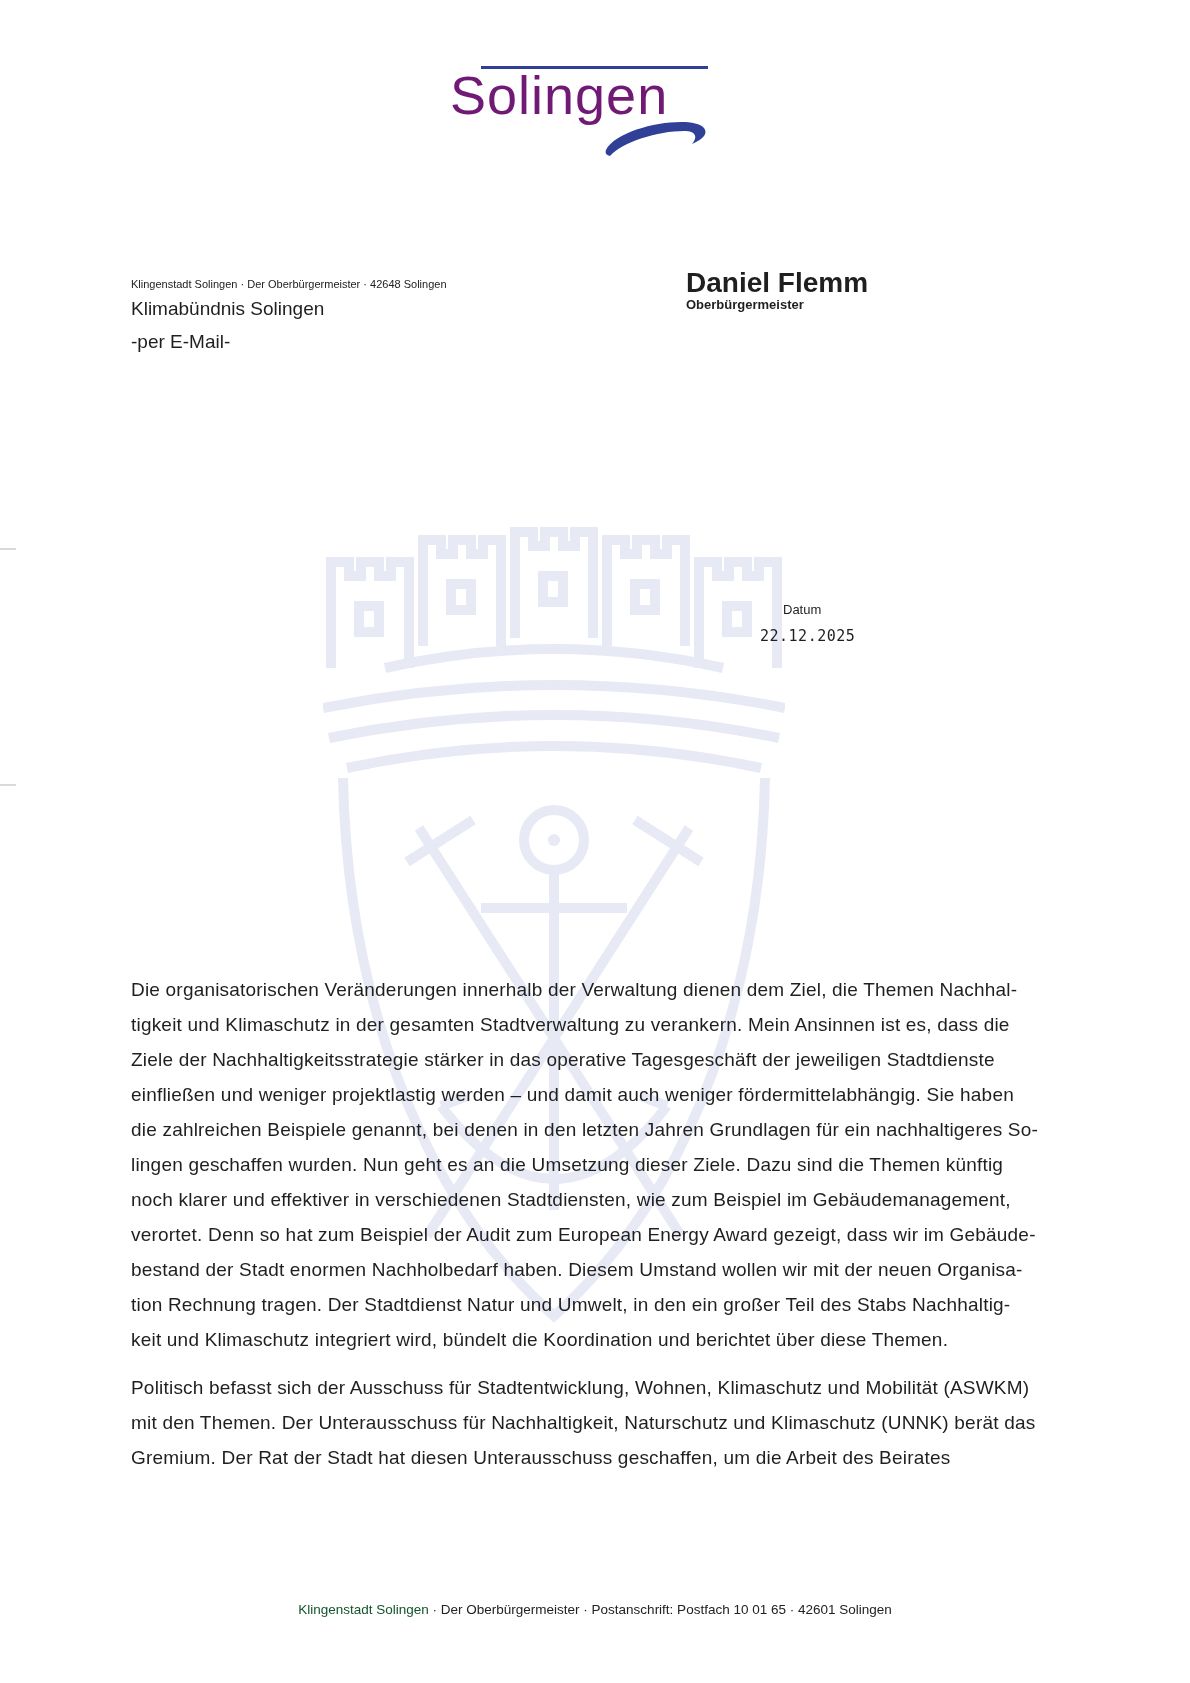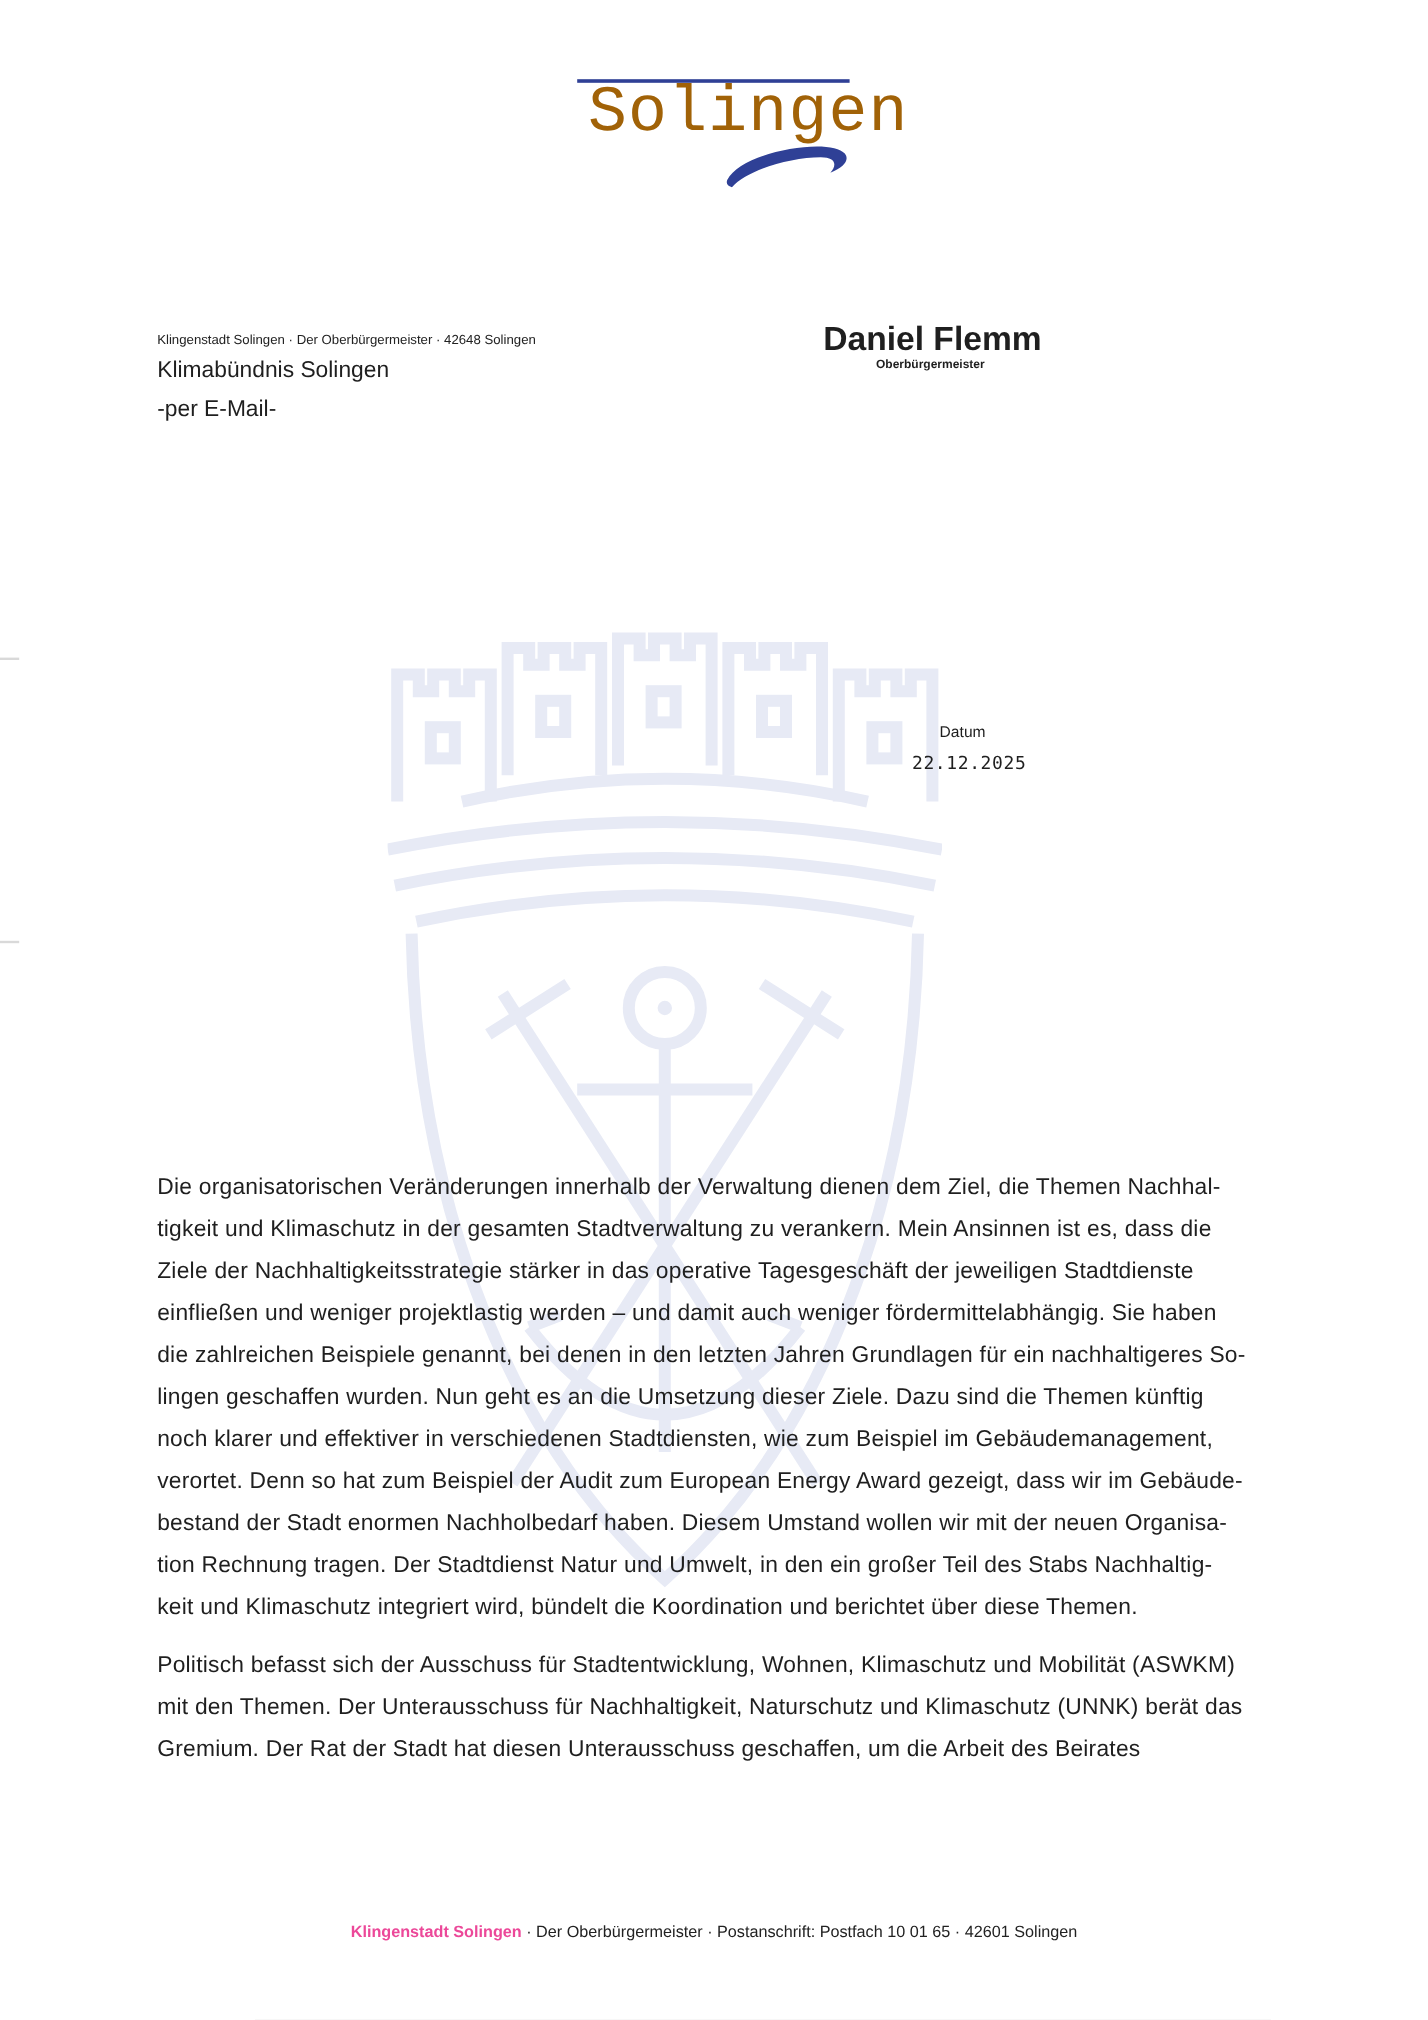--- a/index.html
+++ b/index.html
@@ -13,37 +13,37 @@
     color:#1f1f1f;
   }
   .abs{position:absolute;}
 
   
   .logo-rule{
     left:481px;top:66px;width:227px;height:3px;
     background:#2f4096;
   }
   .logo-text{
-    left:490px;top:66px;width:240px;
-    font-family:Liberation Mono, monospace;
+    left:450px;top:66px;width:240px;
+    font-family:Liberation Sans, sans-serif;
     font-size:54px;line-height:58px;
-    color:#a16207;
+    color:#701a75;
     letter-spacing:1px;
   }
   .logo-swoosh{left:600px;top:112px;}
 
   
   .watermark{left:323px;top:510px;}
 
   
   .sender-line{left:131px;top:277px;font-size:11px;line-height:14px;color:#222;text-align:right;}
   .recipient-name{left:131px;top:297px;font-size:19px;line-height:24px;}
   .recipient-mail{left:131px;top:330px;font-size:19px;line-height:24px;}
   .signer-name{left:686px;top:271px;font-size:28px;line-height:24px;font-weight:bold;}
-  .signer-title{left:686px;top:297px;font-size:10px;line-height:16px;font-weight:bold;margin-left:44px;}
+  .signer-title{left:686px;top:297px;font-size:13px;line-height:16px;font-weight:bold;}
 
   
   .date-label{left:737px;top:602px;font-size:13px;line-height:16px;margin-left:46px;}
   .date-value{
     left:760px;top:626px;font-size:15px;line-height:20px;
     font-family:"DejaVu Sans Mono", monospace;
     letter-spacing:0.5px;
   }
 
   
@@ -60,21 +60,21 @@
   .par-3{top:972px;}
   .par-4{top:1370px;}
 
   
   .footer{
     left:0;top:1601px;width:1190px;
     text-align:center;
     font-size:13.5px;line-height:18px;
     color:#222;
   }
-  .footer .brand{color:#ec4899;font-weight:bold;}
+  .footer .brand{color:#14532d;font-weight:normal;}
 
   
   .fold-mark{left:0;width:16px;height:2px;background:#d9d9d9;}
   .fold-1{top:548px;}
   .fold-2{top:784px;}
 </style>
 </head>
 <body>
 
 <div class="page">

